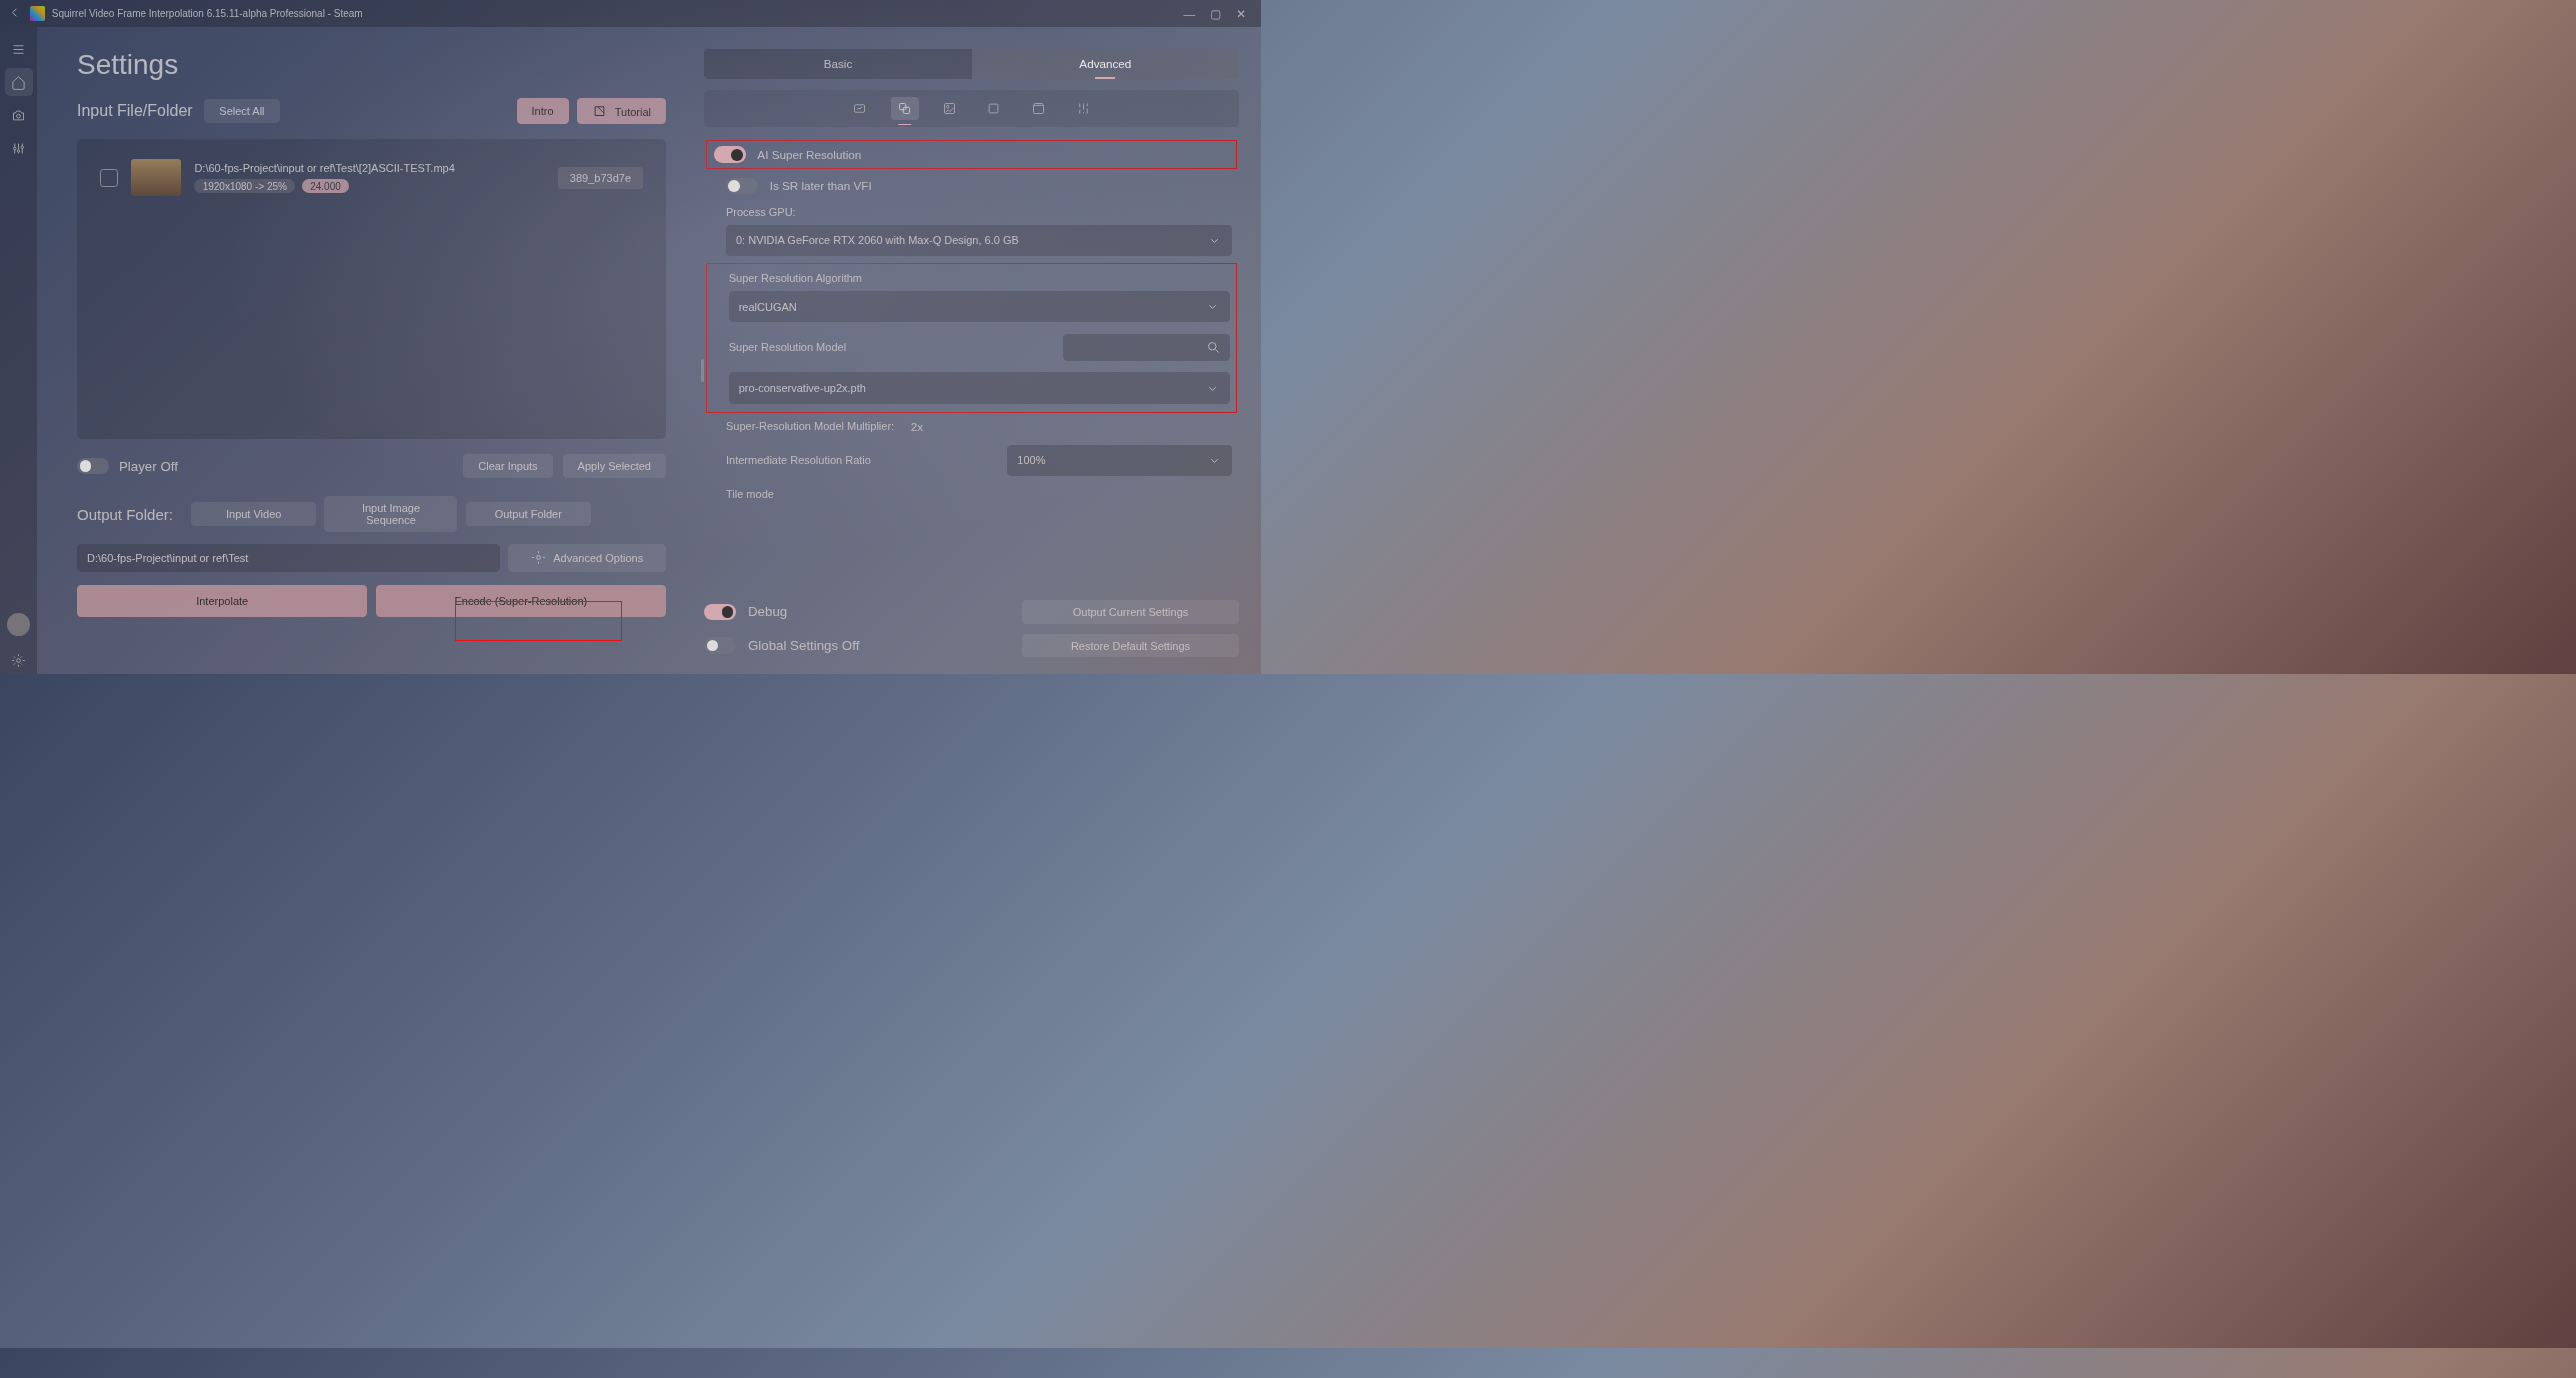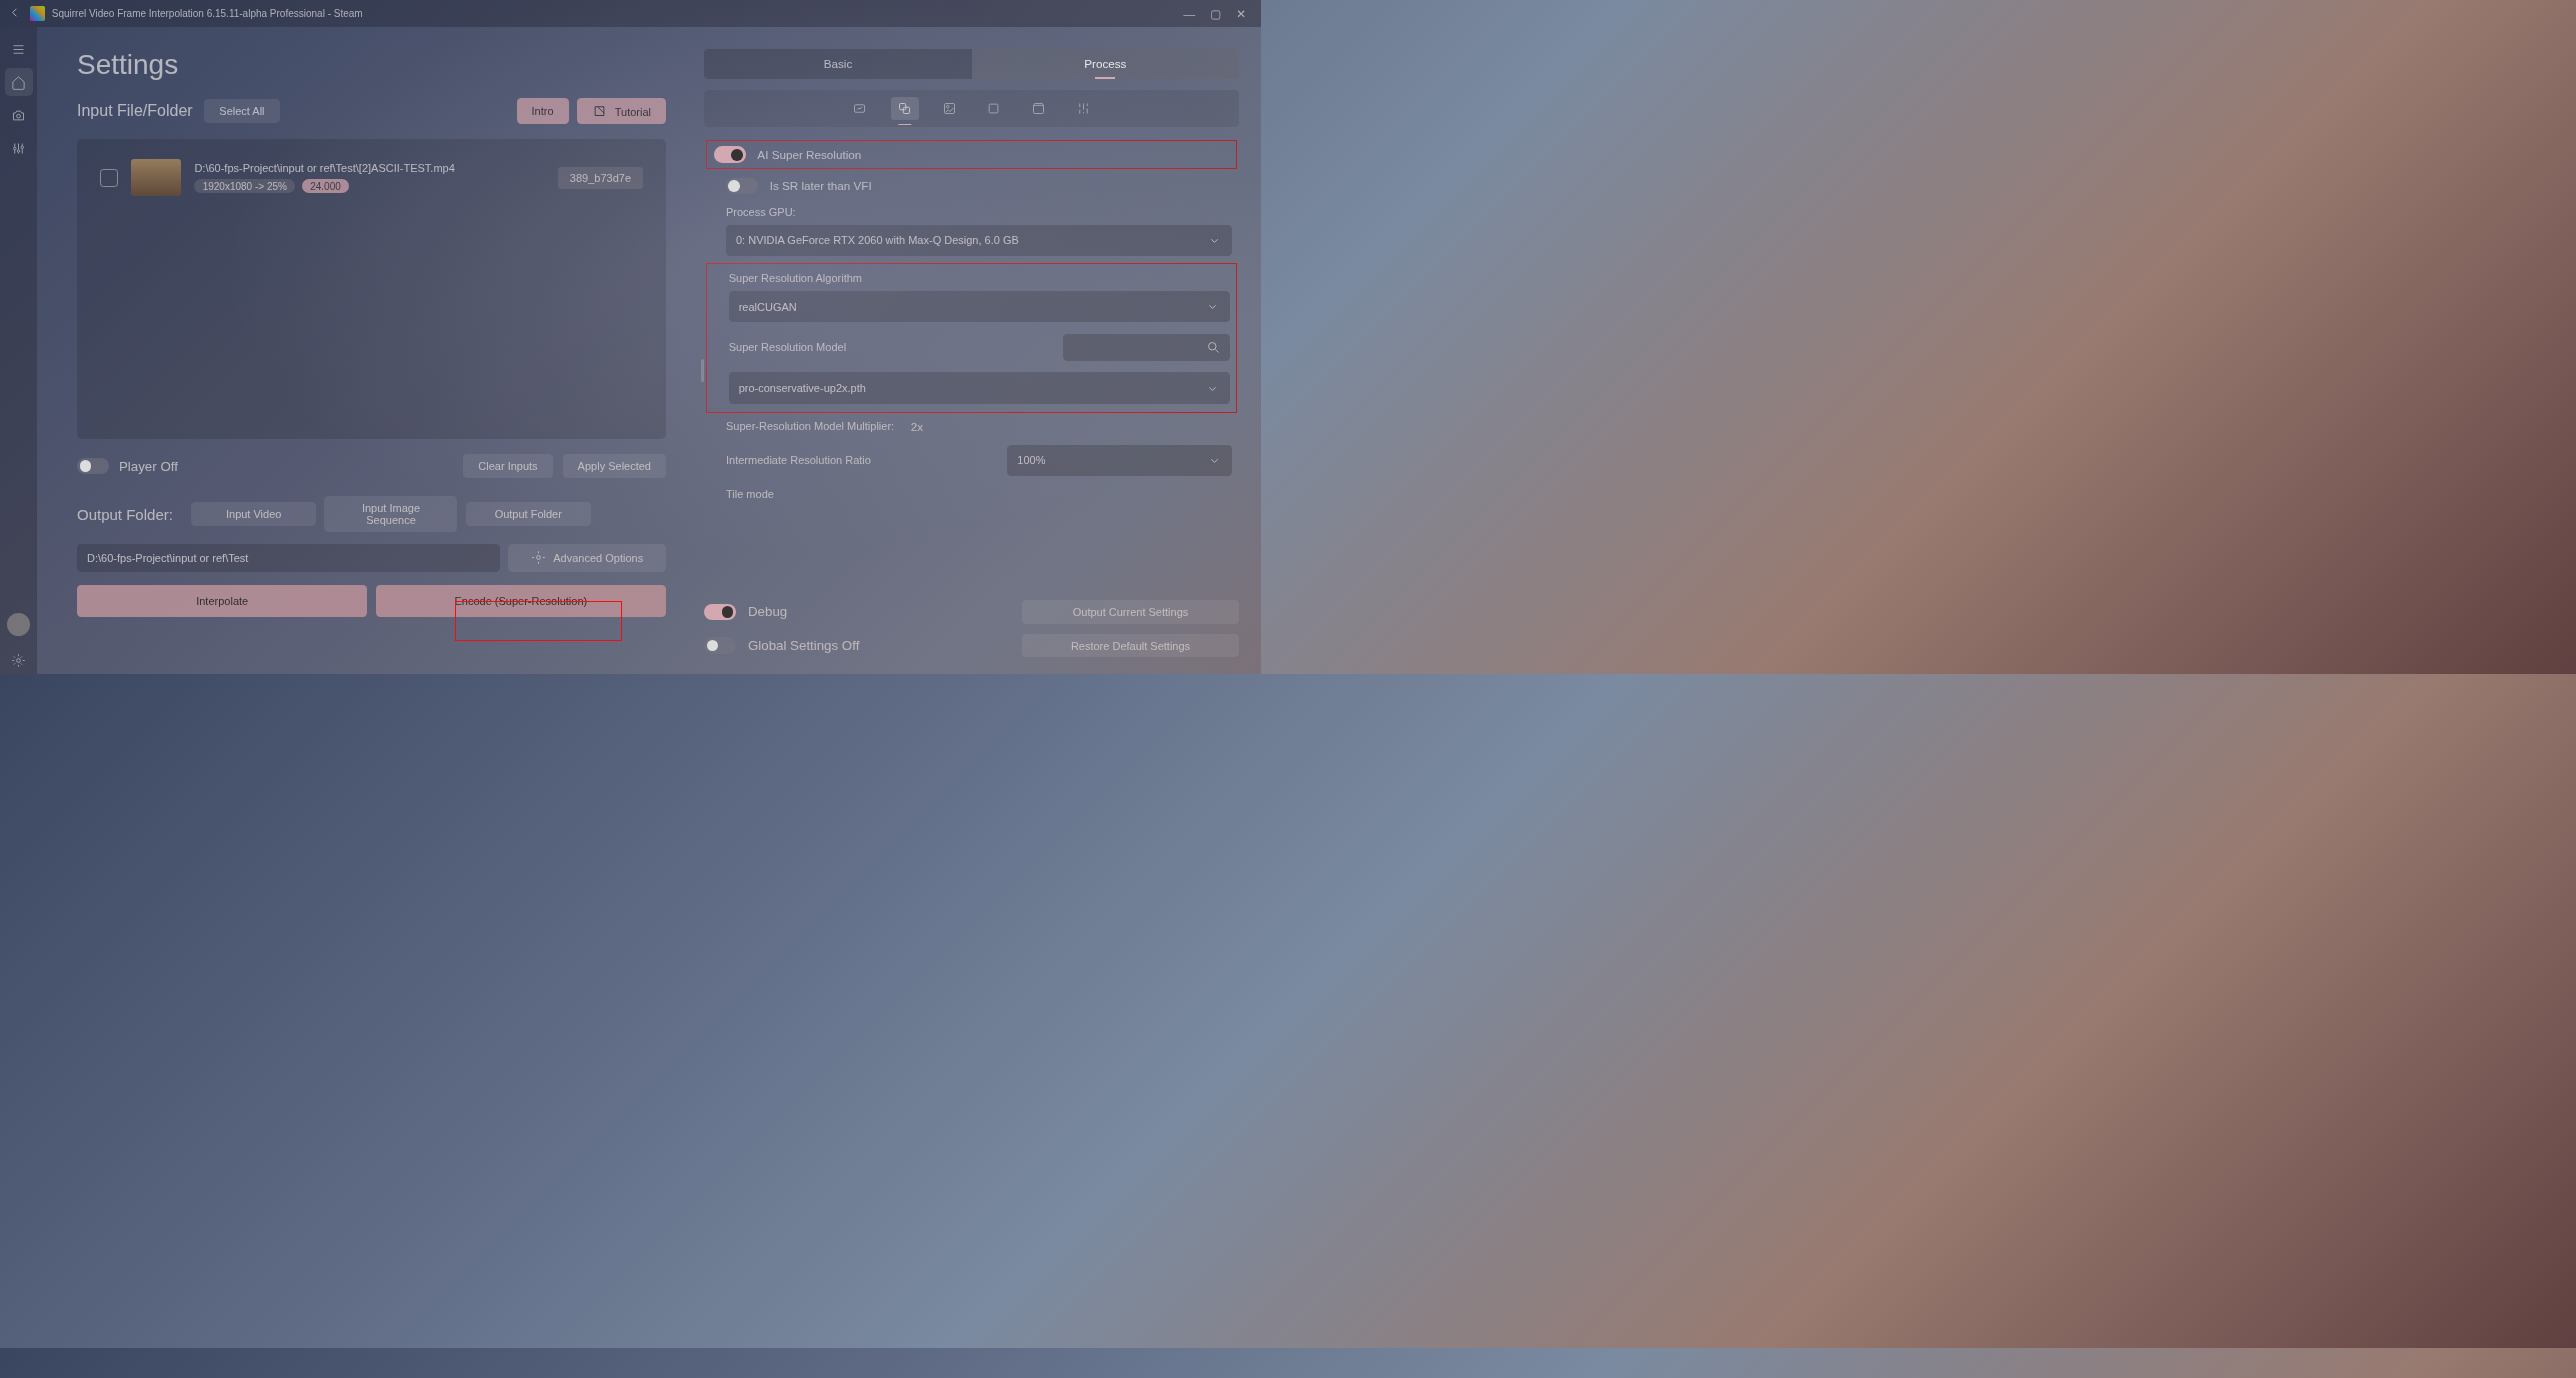--- a/index.html
+++ b/index.html
@@ -322,21 +322,21 @@
 
     <div class="action-row">
       <button class="btn pink">Interpolate</button>
       <button class="btn pink">Encode (Super-Resolution)</button>
     </div>
   </div>
 
   <div class="right-panel">
     <div class="tab-row">
       <div class="tab">Basic</div>
-      <div class="tab active">Process</div>
+      <div class="tab active">Advanced</div>
     </div>
 
     <div class="subtab-row">
       <div class="subtab">
           <svg viewBox="0 0 24 24">
             <rect x="4" y="6" width="16" height="12" rx="2"></rect>
             <path d="M8 14l3-3 2 2 3-4"></path>
           </svg>
         </div>
       <div class="subtab active">

